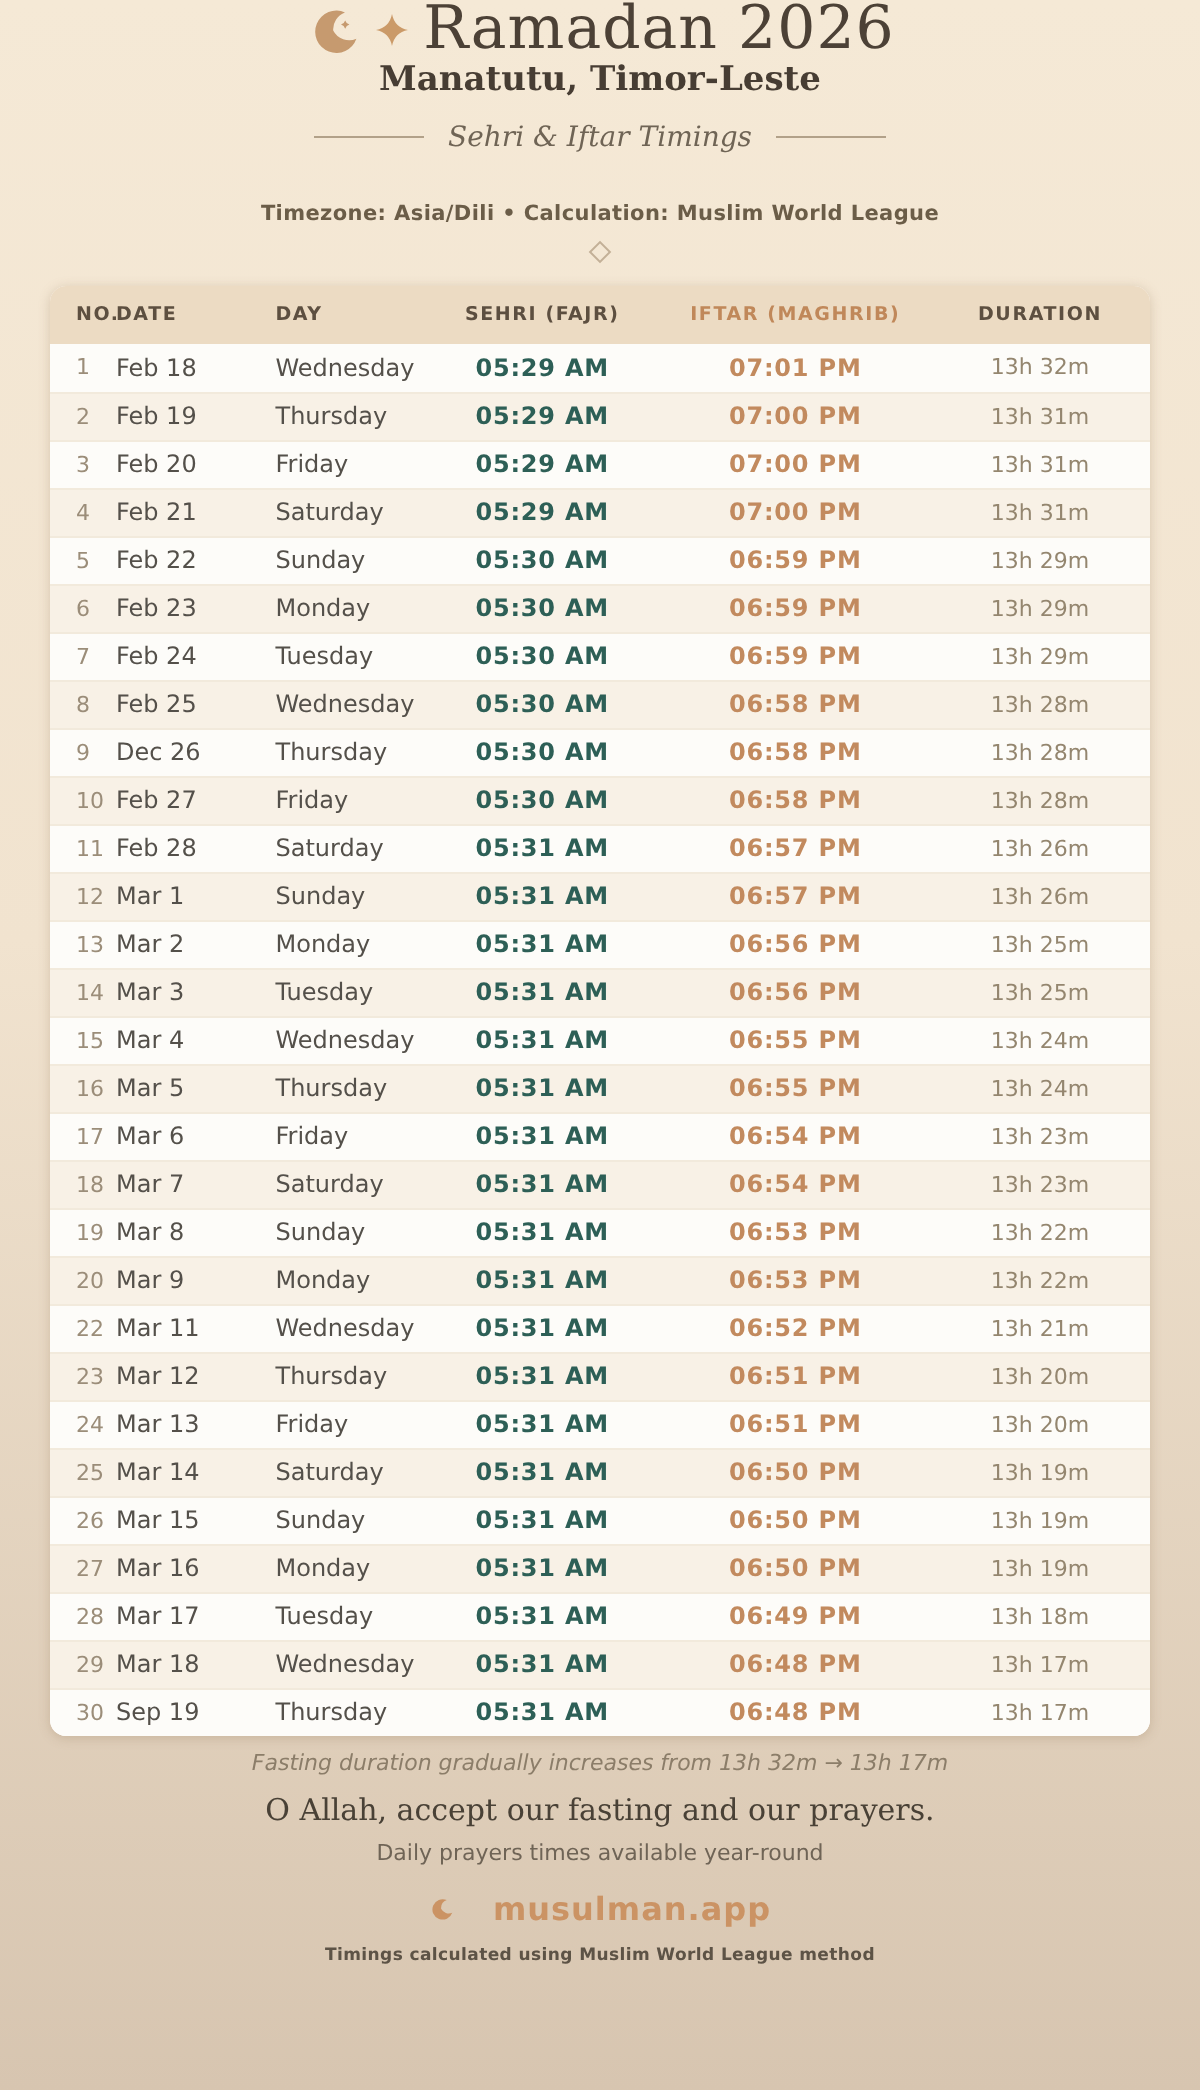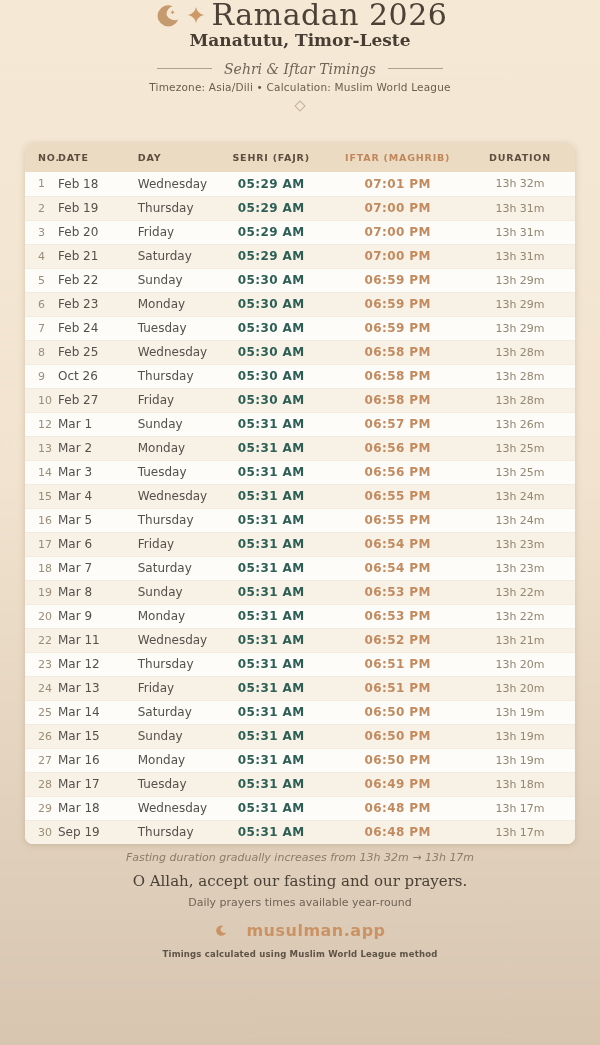--- a/index.html
+++ b/index.html
@@ -10,21 +10,21 @@
     -webkit-font-smoothing:antialiased;
   }
   
   .hdr{text-align:center;height:143px;box-sizing:border-box;}
   .title-row{display:flex;align-items:center;justify-content:center;gap:7px;line-height:1;}
   .title{font-family:"DejaVu Serif",serif;font-size:30px;font-weight:400;color:#4c4136;letter-spacing:.5px;margin:0;}
   .loc{font-family:"DejaVu Serif",serif;font-size:17px;font-weight:bold;color:#473d33;margin:1px 0 0 0;line-height:1.1;}
   .tagline-row{display:flex;align-items:center;justify-content:center;gap:12px;margin-top:11px;}
   .tagline-row .rule{width:55px;height:1px;background:#b2a189;}
   .tagline{font-family:"DejaVu Serif",serif;font-style:italic;font-size:14px;color:#6f6455;}
-  .meta{margin-top:4px;font-size:10.5px;font-weight:normal;color:#6b5d48;letter-spacing:.2px;}
+  .meta{margin-top:24px;font-size:10.5px;font-weight:bold;color:#6b5d48;letter-spacing:.2px;}
   .diamond{width:6px;height:6px;border:1px solid #c3b097;transform:rotate(45deg);margin:9px auto 0 auto;}
   
   .card{
     margin:0 25px;border-radius:8px;overflow:hidden;background:#fdfcf9;
     box-shadow:0 1px 6px rgba(140,110,80,.28);
   }
   table{width:100%;border-collapse:collapse;table-layout:fixed;}
   thead tr{height:29px;background:#ecdbc3;}
   th{font-size:9.5px;font-weight:bold;letter-spacing:.8px;color:#5d4f40;padding:0;}
   th.c1{text-align:left;padding-left:13px;}
@@ -157,33 +157,41 @@
           <tr>
         <td class="no">8</td>
         <td class="date">Feb 25</td>
         <td class="day">Wednesday</td>
         <td class="sehri">05:30 AM</td>
         <td class="iftar">06:58 PM</td>
         <td class="duration">13h 28m</td>
       </tr>
           <tr>
         <td class="no">9</td>
-        <td class="date">Oct 26</td>
+        <td class="date">Dec 26</td>
         <td class="day">Thursday</td>
         <td class="sehri">05:30 AM</td>
         <td class="iftar">06:58 PM</td>
         <td class="duration">13h 28m</td>
       </tr>
           <tr>
         <td class="no">10</td>
         <td class="date">Feb 27</td>
         <td class="day">Friday</td>
         <td class="sehri">05:30 AM</td>
         <td class="iftar">06:58 PM</td>
         <td class="duration">13h 28m</td>
+      </tr>
+          <tr>
+        <td class="no">11</td>
+        <td class="date">Feb 28</td>
+        <td class="day">Saturday</td>
+        <td class="sehri">05:31 AM</td>
+        <td class="iftar">06:57 PM</td>
+        <td class="duration">13h 26m</td>
       </tr>
           <tr>
         <td class="no">12</td>
         <td class="date">Mar 1</td>
         <td class="day">Sunday</td>
         <td class="sehri">05:31 AM</td>
         <td class="iftar">06:57 PM</td>
         <td class="duration">13h 26m</td>
       </tr>
           <tr>

